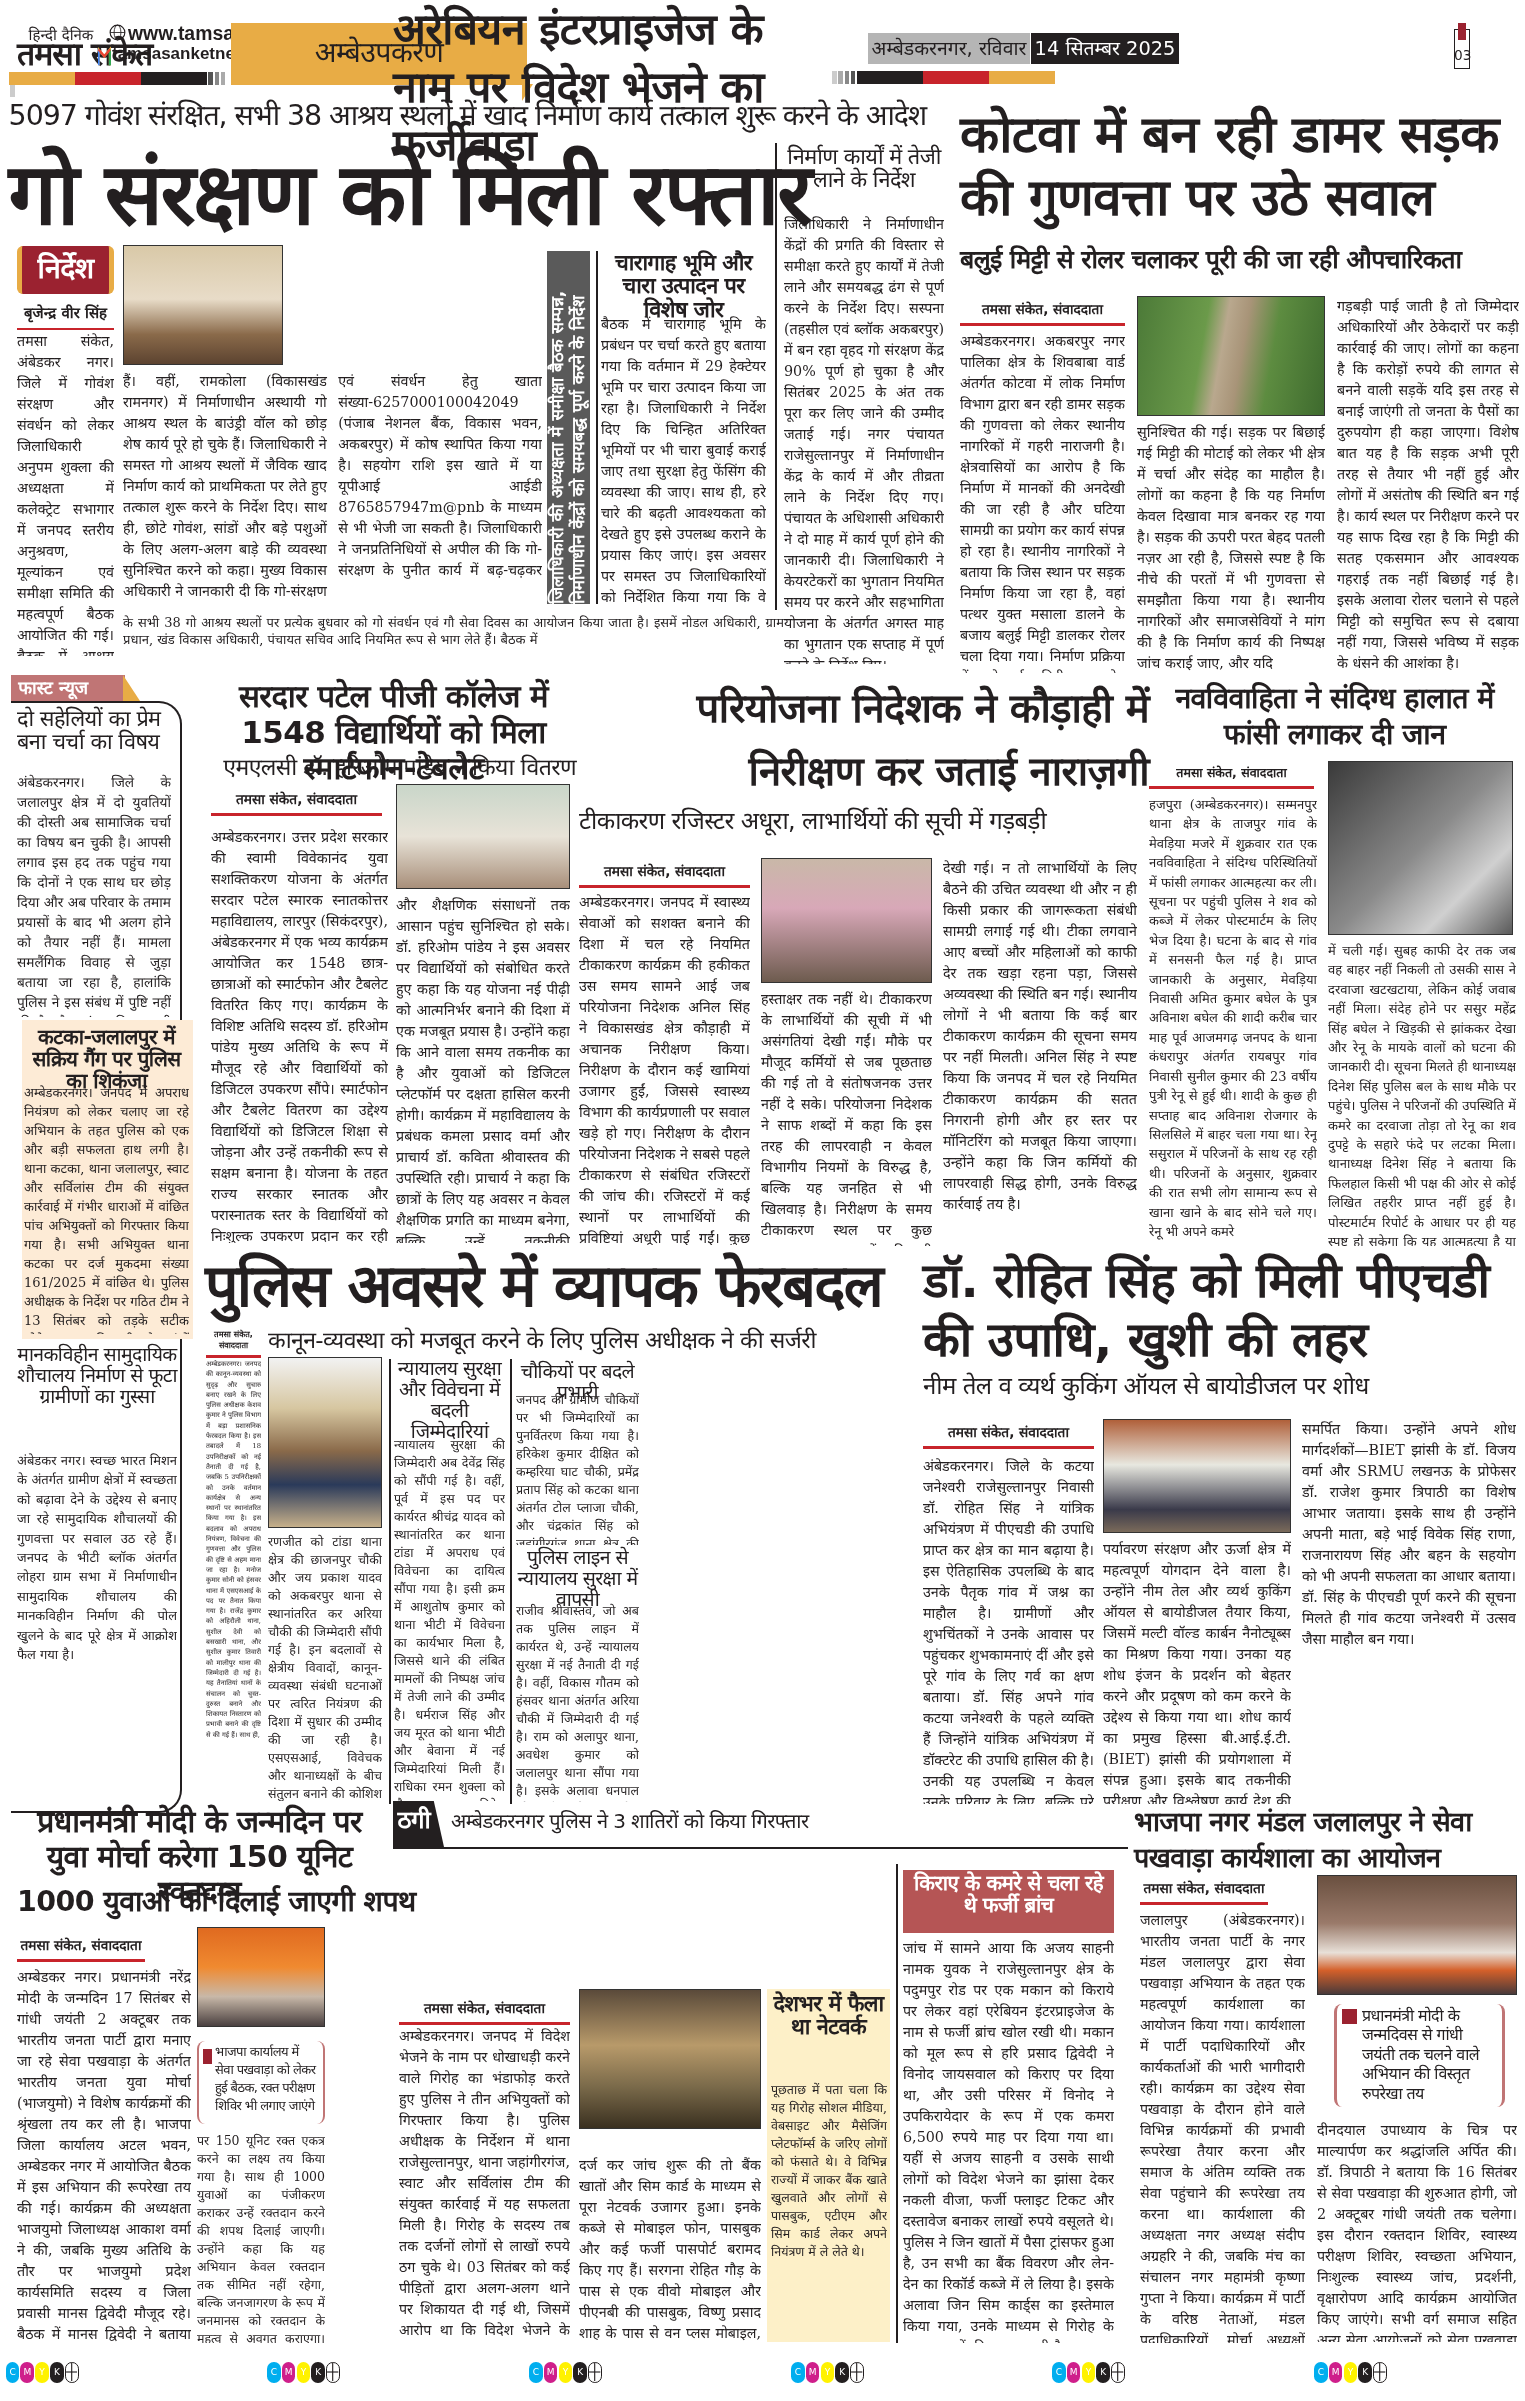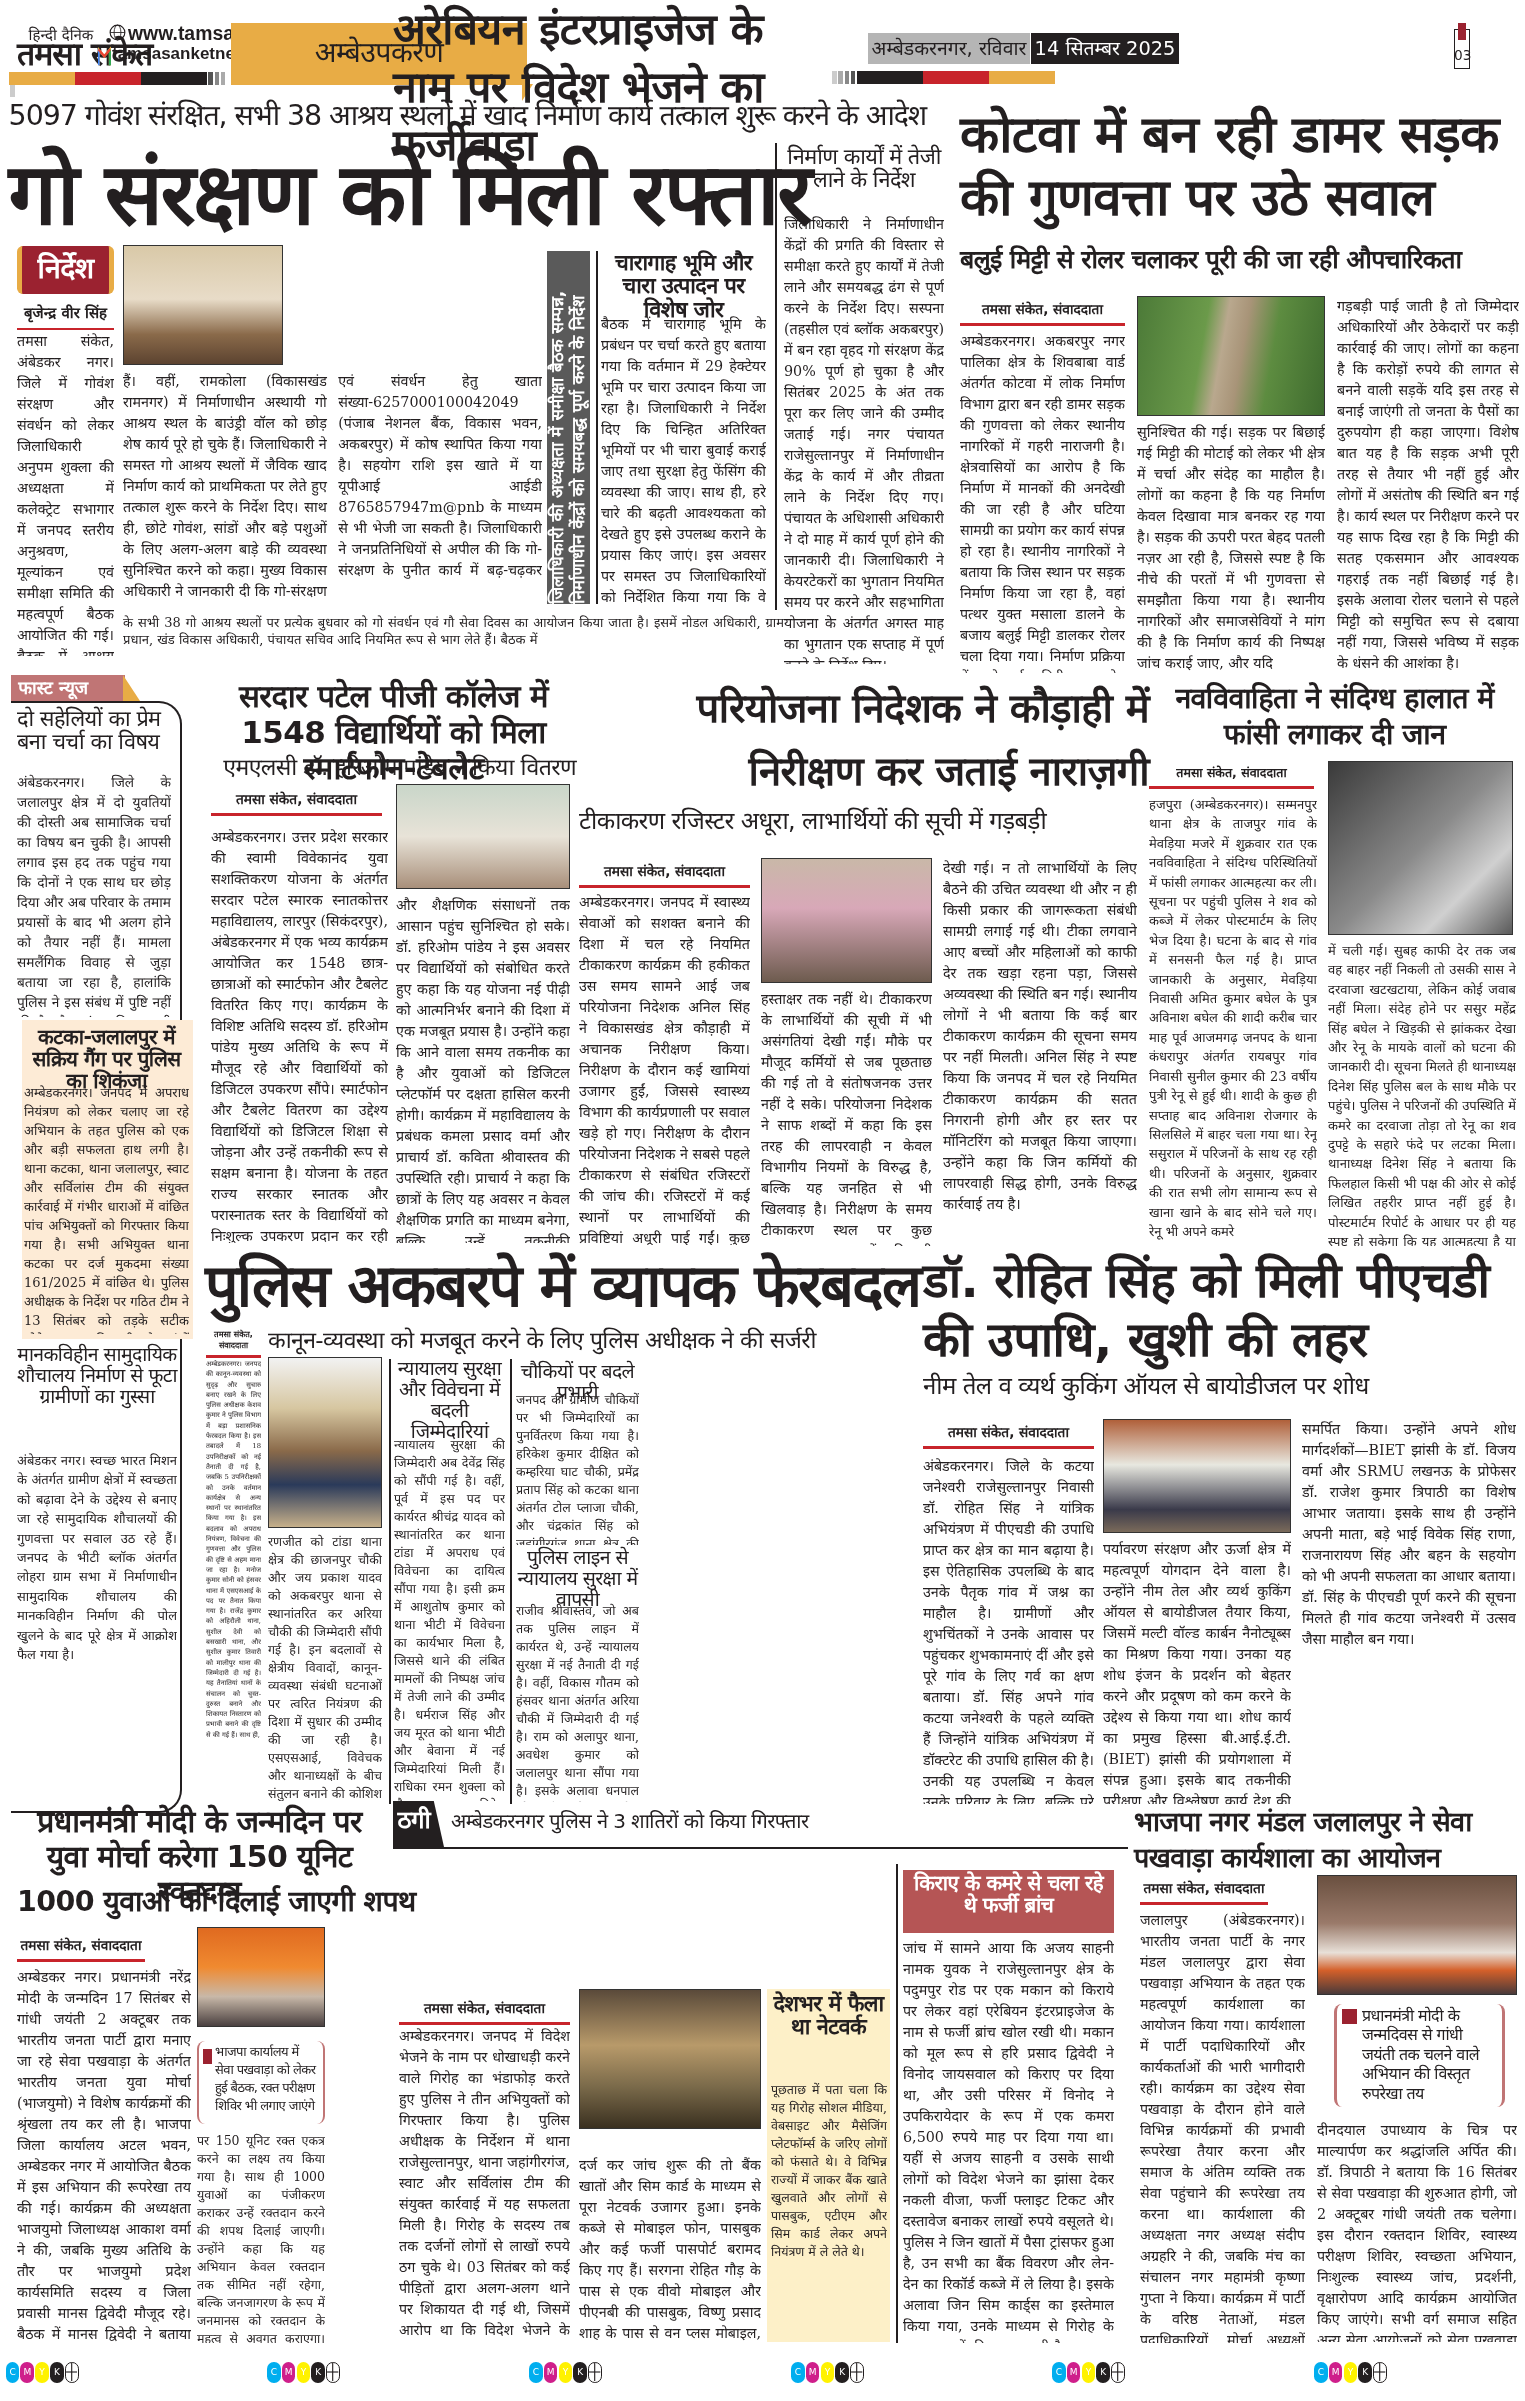--- a/index.html
+++ b/index.html
@@ -127,21 +127,21 @@
 
 <section>
   <div class="abs hl" style="left:1149px;top:681px;width:371px;font-size:28.5px;line-height:36px;text-align:center;">नवविवाहिता ने संदिग्ध हालात में फांसी लगाकर दी जान</div>
   <div class="abs byline" style="left:1149px;top:764px;width:165px;font-size:12.5px;">तमसा संकेत, संवाददाता</div>
   <div class="abs photo" style="left:1328px;top:761px;width:185px;height:174px;background:linear-gradient(135deg,#3a3a3a 0%,#8a8a8a 50%,#d0d0d0 75%,#5a5a5a 100%);"></div>
   <div class="abs body-text" style="left:1149px;top:795px;width:168px;height:450px;font-size:13px;line-height:19.4px;">हजपुरा (अम्बेडकरनगर)। सम्मनपुर थाना क्षेत्र के ताजपुर गांव के मेवड़िया मजरे में शुक्रवार रात एक नवविवाहिता ने संदिग्ध परिस्थितियों में फांसी लगाकर आत्महत्या कर ली। सूचना पर पहुंची पुलिस ने शव को कब्जे में लेकर पोस्टमार्टम के लिए भेज दिया है। घटना के बाद से गांव में सनसनी फैल गई है। प्राप्त जानकारी के अनुसार, मेवड़िया निवासी अमित कुमार बघेल के पुत्र अविनाश बघेल की शादी करीब चार माह पूर्व आजमगढ़ जनपद के थाना कंधरापुर अंतर्गत रायबपुर गांव निवासी सुनील कुमार की 23 वर्षीय पुत्री रेनू से हुई थी। शादी के कुछ ही सप्ताह बाद अविनाश रोजगार के सिलसिले में बाहर चला गया था। रेनू ससुराल में परिजनों के साथ रह रही थी। परिजनों के अनुसार, शुक्रवार की रात सभी लोग सामान्य रूप से खाना खाने के बाद सोने चले गए। रेनू भी अपने कमरे</div>
   <div class="abs body-text" style="left:1328px;top:941px;width:188px;height:305px;font-size:13px;line-height:19.4px;">में चली गई। सुबह काफी देर तक जब वह बाहर नहीं निकली तो उसकी सास ने दरवाजा खटखटाया, लेकिन कोई जवाब नहीं मिला। संदेह होने पर ससुर महेंद्र सिंह बघेल ने खिड़की से झांककर देखा और रेनू के मायके वालों को घटना की जानकारी दी। सूचना मिलते ही थानाध्यक्ष दिनेश सिंह पुलिस बल के साथ मौके पर पहुंचे। पुलिस ने परिजनों की उपस्थिति में कमरे का दरवाजा तोड़ा तो रेनू का शव दुपट्टे के सहारे फंदे पर लटका मिला। थानाध्यक्ष दिनेश सिंह ने बताया कि फिलहाल किसी भी पक्ष की ओर से कोई लिखित तहरीर प्राप्त नहीं हुई है। पोस्टमार्टम रिपोर्ट के आधार पर ही यह स्पष्ट हो सकेगा कि यह आत्महत्या है या इसके पीछे कोई अन्य कारण है।</div>
 </section>
 
 <section>
-  <div class="abs hl" style="left:205px;top:1254px;width:718px;font-size:59px;white-space:nowrap;letter-spacing:-1.7px;">पुलिस अकबरपे में व्यापक फेरबदल</div>
+  <div class="abs hl" style="left:205px;top:1254px;width:718px;font-size:59px;white-space:nowrap;letter-spacing:-1.7px;">पुलिस अवसरे में व्यापक फेरबदल</div>
   <div class="abs hl" style="left:268px;top:1328px;width:650px;font-size:23px;white-space:nowrap;font-weight:normal;">कानून-व्यवस्था को मजबूत करने के लिए पुलिस अधीक्षक ने की सर्जरी</div>
   <div class="abs byline" style="left:206px;top:1328px;width:55px;font-size:8px;">तमसा संकेत, संवाददाता</div>
   <div class="abs body-text" style="left:206px;top:1359px;width:55px;height:445px;font-size:6.8px;line-height:10.3px;">अम्बेडकरनगर। जनपद की कानून-व्यवस्था को सुदृढ़ और सुचारु बनाए रखने के लिए पुलिस अधीक्षक केशव कुमार ने पुलिस विभाग में बड़ा प्रशासनिक फेरबदल किया है। इस तबादले में 18 उपनिरीक्षकों को नई तैनाती दी गई है, जबकि 5 उपनिरीक्षकों को उनके वर्तमान कार्यक्षेत्र से अन्य स्थानों पर स्थानांतरित किया गया है। इस बदलाव को अपराध नियंत्रण, विवेचना की गुणवत्ता और पुलिस की दृष्टि से अहम माना जा रहा है। मनोज कुमार सोनी को हंसवर थाना में एसएसआई के पद पर तैनात किया गया है। राजेंद्र कुमार को अहिरौली थाना, सुशील देवी को बसखारी थाना, और सुशील कुमार तिवारी को मालीपुर थाना की जिम्मेदारी दी गई है। यह तैनातियां थानों के संचालन को चुस्त-दुरुस्त बनाने और शिकायत निस्तारण को प्रभावी बनाने की दृष्टि से की गई हैं। साथ ही,</div>
   <div class="abs photo" style="left:268px;top:1357px;width:114px;height:171px;background:linear-gradient(180deg,#f2f2f2 0%,#d6c6a0 30%,#8a6a4a 55%,#2a3a5a 75%,#c7b08a 100%);"></div>
   <div class="abs body-text" style="left:268px;top:1533px;width:114px;height:268px;font-size:12.5px;line-height:18px;">रणजीत को टांडा थाना क्षेत्र की छाजनपुर चौकी और जय प्रकाश यादव को अकबरपुर थाना से स्थानांतरित कर अरिया चौकी की जिम्मेदारी सौंपी गई है। इन बदलावों से क्षेत्रीय विवादों, कानून-व्यवस्था संबंधी घटनाओं पर त्वरित नियंत्रण की दिशा में सुधार की उम्मीद की जा रही है। एसएसआई, विवेचक और थानाध्यक्षों के बीच संतुलन बनाने की कोशिश जितेंद्र प्रताप सिंह को जहांगीरगंज में एसएसआई बनाया गया है, जबकि ज्ञानेंद्र कुमार सिंह,</div>
   <div class="abs vline" style="left:389px;top:1359px;height:445px;"></div>
   <div class="abs hl" style="left:394px;top:1359px;width:111px;font-size:19.4px;text-align:center;font-weight:normal;">न्यायालय सुरक्षा और विवेचना में बदली जिम्मेदारियां</div>
   <div class="abs body-text" style="left:394px;top:1436px;width:111px;height:365px;font-size:12.5px;line-height:18px;">न्यायालय सुरक्षा की जिम्मेदारी अब देवेंद्र सिंह को सौंपी गई है। वहीं, पूर्व में इस पद पर कार्यरत श्रीचंद्र यादव को स्थानांतरित कर थाना टांडा में अपराध एवं विवेचना का दायित्व सौंपा गया है। इसी क्रम में आशुतोष कुमार को थाना भीटी में विवेचना का कार्यभार मिला है, जिससे थाने की लंबित मामलों की निष्पक्ष जांच में तेजी लाने की उम्मीद है। धर्मराज सिंह और जय मूरत को थाना भीटी और बेवाना में नई जिम्मेदारियां मिली हैं। राधिका रमन शुक्ला को जैतपुर थाना, दिनेश बहादुर सिंह को मालीपुर थाना, परखंडू</div>
   <div class="abs vline" style="left:510px;top:1359px;height:445px;"></div>
   <div class="abs hl" style="left:516px;top:1362px;width:123px;font-size:19.4px;text-align:center;font-weight:normal;">चौकियों पर बदले प्रभारी</div>

